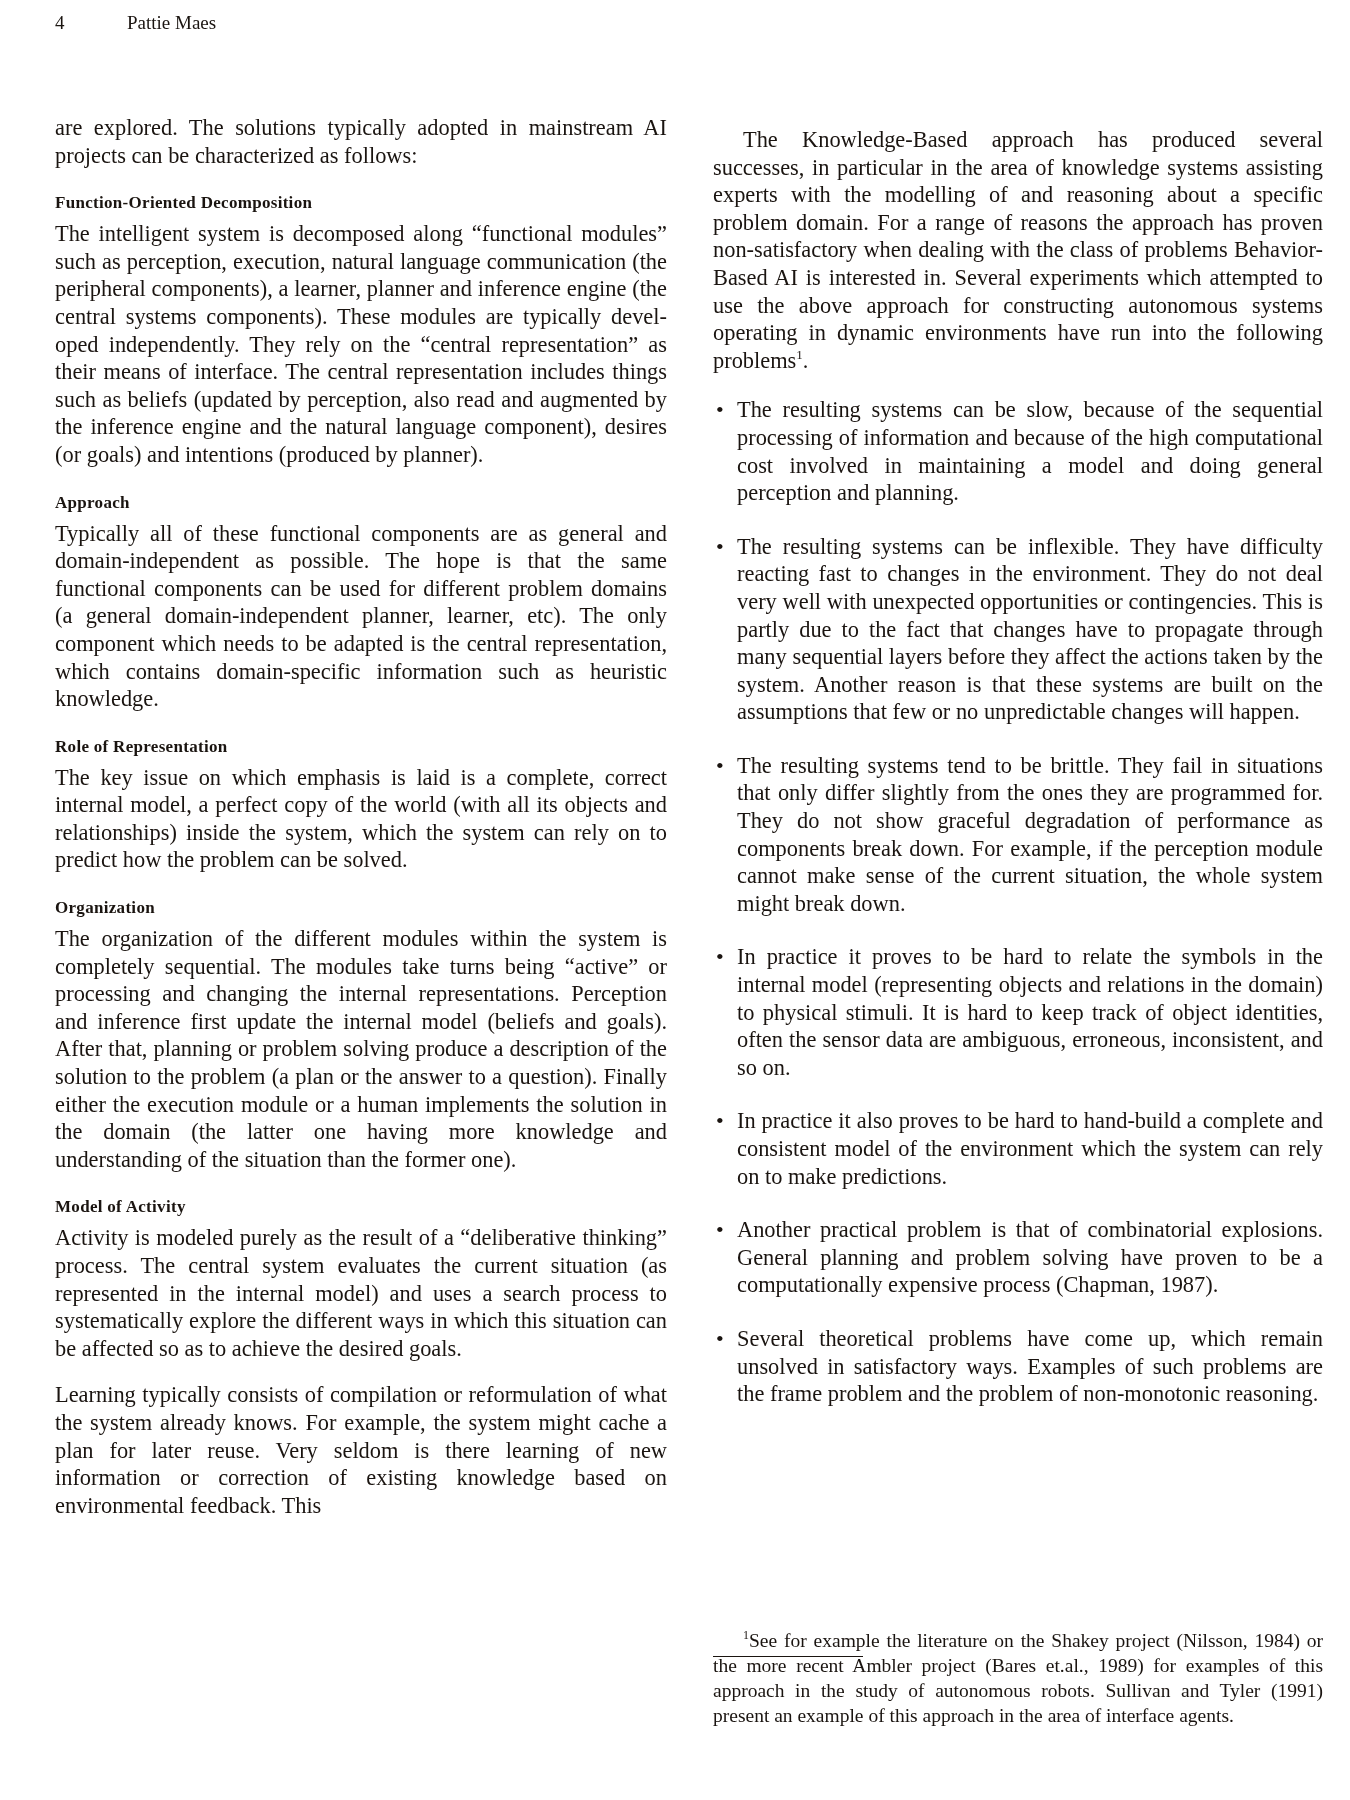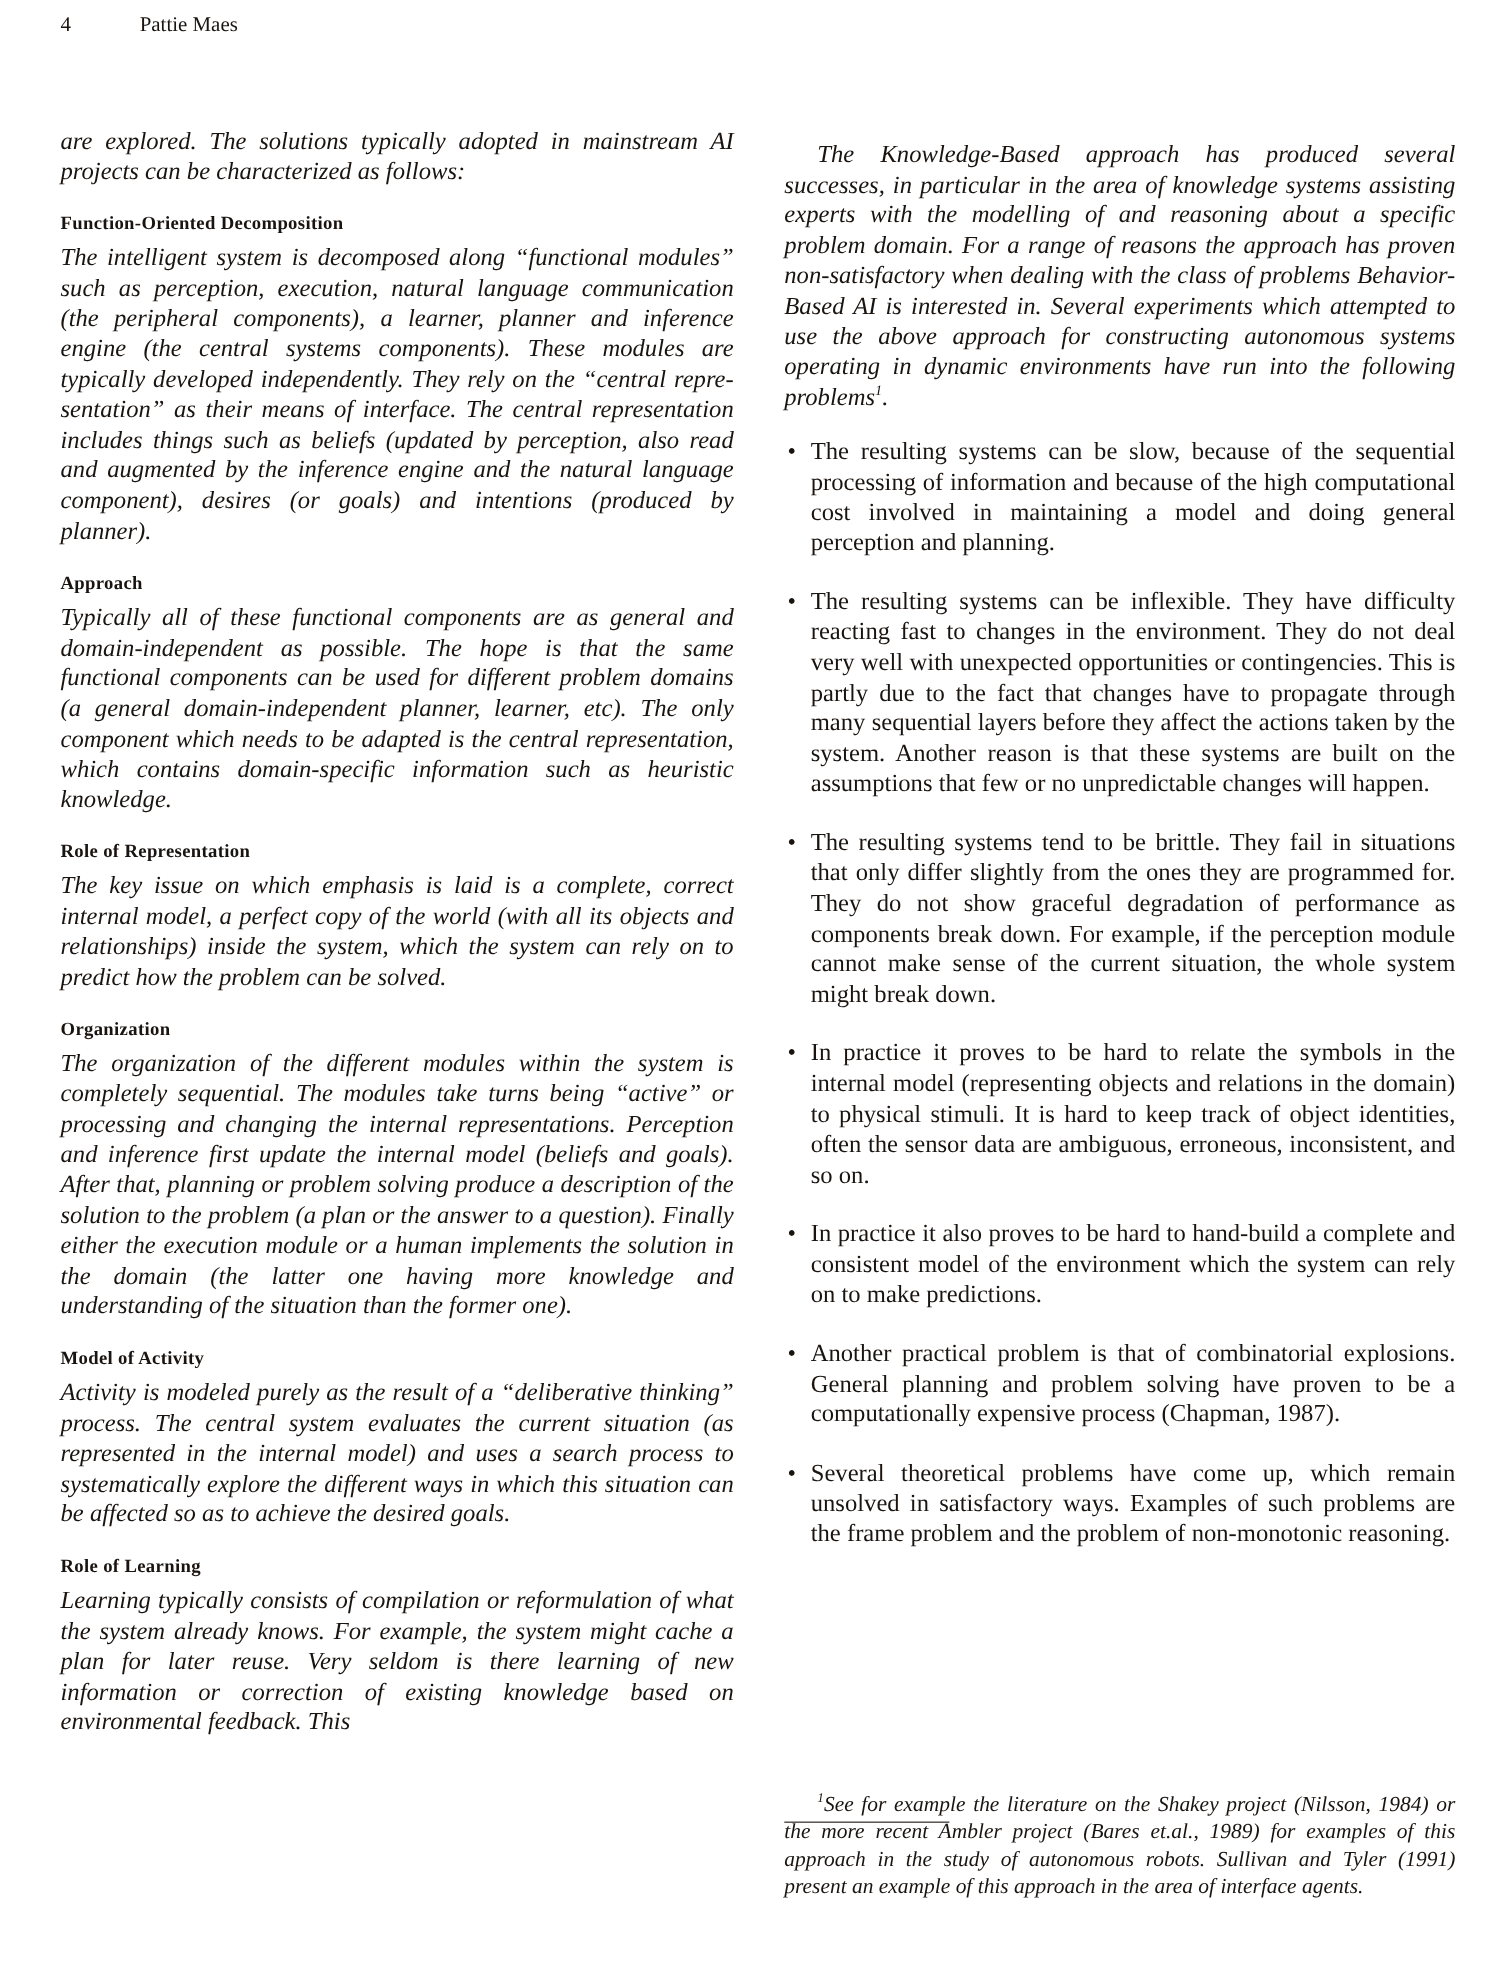--- a/index.html
+++ b/index.html
@@ -13,21 +13,21 @@
       font-size: 19px; line-height: 30px;
     }
     .running-head .pagenum { display: inline-block; width: 72px; }
     .col {
       position: absolute; top: 114px; width: 612px;
       font-size: 22.4px; line-height: 27.6px;
       text-align: justify; hyphens: manual;
     }
     .col.left { left: 55px; }
     .col.right { left: 713px; width: 610px; }
-    p { margin: 0; font-style: italic; }
+    p { margin: 0; }
     .indent { text-indent: 30px; }
     h2 {
       margin: 0; font-weight: bold; font-size: 17px; line-height: 30px;
       letter-spacing: 0.3px;
     }
     .sec { margin-top: 19px; }
     .sec h2 { margin-bottom: 2px; }
     .gap { margin-top: 12px; }
     ul.problems { list-style: none; margin: 22px 0 0 0; padding: 0; }
     ul.problems li {
@@ -78,21 +78,20 @@
     <h2>Organization</h2>
     <p>The organization of the different modules within the sys­tem is completely sequential. The modules take turns being “active” or processing and changing the internal representations. Perception and inference first update the internal model (beliefs and goals). After that, plan­ning or problem solving produce a description of the solu­tion to the problem (a plan or the answer to a question). Finally either the execution module or a human imple­ments the solution in the domain (the latter one having more knowledge and understanding of the situation than the former one).</p>
   </div>
 
   <div class="sec">
     <h2>Model of Activity</h2>
     <p>Activity is modeled purely as the result of a “delibera­tive thinking” process. The central system evaluates the current situation (as represented in the internal model) and uses a search process to systematically explore the different ways in which this situation can be affected so as to achieve the desired goals.</p>
   </div>
 
   <div class="sec">
-    <h2>Role of Learning</h2>
     <p>Learning typically consists of compilation or reformula­tion of what the system already knows. For example, the system might cache a plan for later reuse. Very seldom is there learning of new information or correction of ex­isting knowledge based on environmental feedback. This</p>
   </div>
 </div>
 
 <div class="col right">
 
   <p class="indent gap"><span>The Knowledge-Based approach has produced several successes, in particular in the area of knowledge systems assisting experts with the modelling of and reasoning about a specific problem domain. For a range of reasons the approach has proven non-satisfactory when dealing with the class of problems Behavior-Based AI is inter­ested in. Several experiments which attempted to use the above approach for constructing autonomous sys­tems operating in dynamic environments have run into the following problems</span><sup>1</sup><span>.</span></p>
 
   <ul class="problems">
     <li><span class="bullet">•</span><span>The resulting systems can be slow, because of the sequential processing of information and because of the high computational cost involved in maintaining a model and doing general perception and planning.</span></li>

